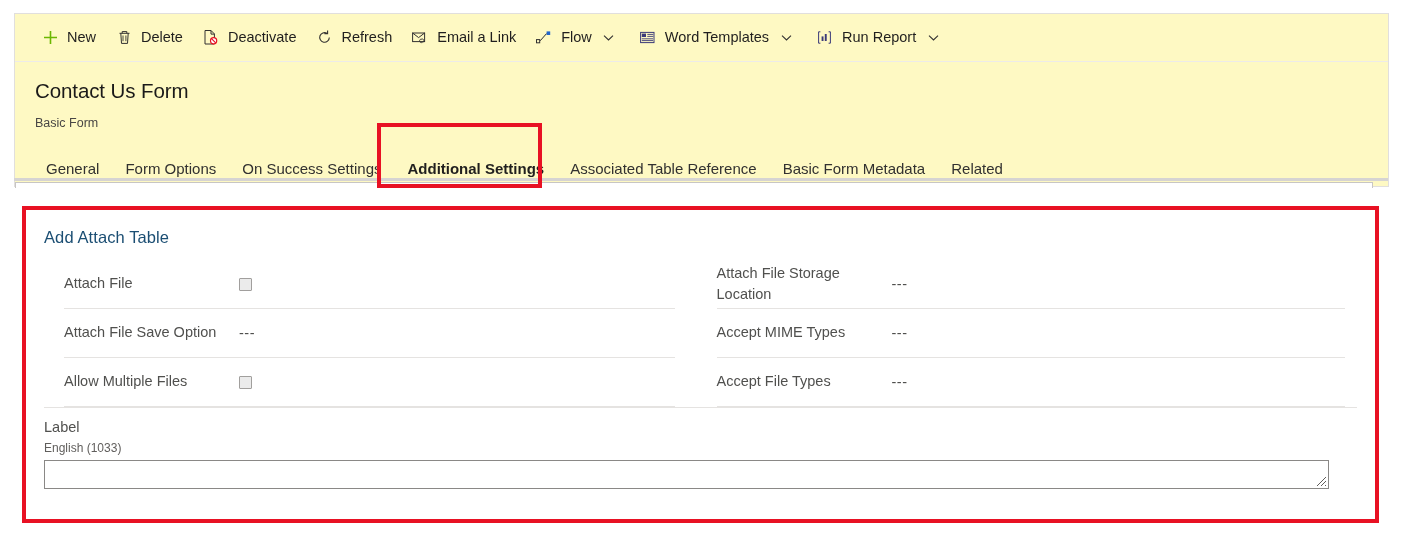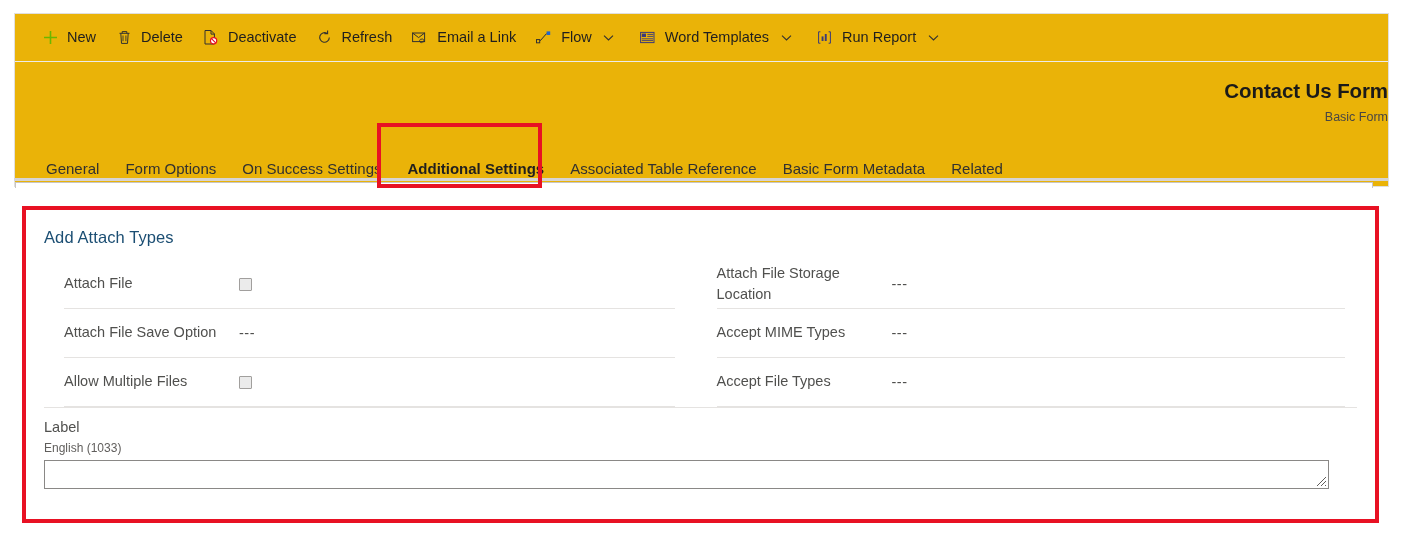--- a/index.html
+++ b/index.html
@@ -16,24 +16,23 @@
     position: relative;
   }
 
   
   #app-frame {
     position: absolute;
     left: 14px;
     top: 13px;
     width: 1375px;
     height: 174px;
-    background: #eab308;
+    background: #fef9c3;
     border: 1px solid #e1dfdd;
     box-sizing: border-box;
-    text-align: right;
   }
 
   
   #command-bar {
     position: absolute;
     left: 0; top: 0;
     width: 100%;
     height: 48px;
     display: flex;
     align-items: center;
@@ -75,29 +74,29 @@
   
   #record-header {
     position: absolute;
     left: 0; top: 49px;
     width: 100%;
     padding: 16px 0 0 20px;
     box-sizing: border-box;
   }
   #page-title {
     font-size: 20.5px;
-    font-weight: bold;
+    font-weight: normal;
     color: #1b1a19;
     line-height: 1.15;
     letter-spacing: -0.1px;
   }
   #page-subtitle {
     font-size: 12.5px;
     color: #484644;
-    margin-top: 7px;
+    margin-top: 13px;
   }
 
   
   #tab-strip {
     position: absolute;
     left: 20px;
     top: 131px;
     display: flex;
     align-items: flex-end;
     height: 42px;
@@ -402,21 +401,21 @@
     <div class="tab"><span>Basic Form Metadata</span></div>
     <div class="tab"><span>Related</span></div>
   </div>
 </div>
 
 <div id="panel-shadow"></div>
 <div id="clipped-panel"></div>
 
 <div id="section-body">
 
-  <div id="section-title">Add Attach Types</div>
+  <div id="section-title">Add Attach Table</div>
 
   <div class="columns">
 
     <div class="col col-left">
 
       <div class="field-row">
         <div class="field-label">Attach File</div>
         <div class="checkbox"></div>
       </div>
 

